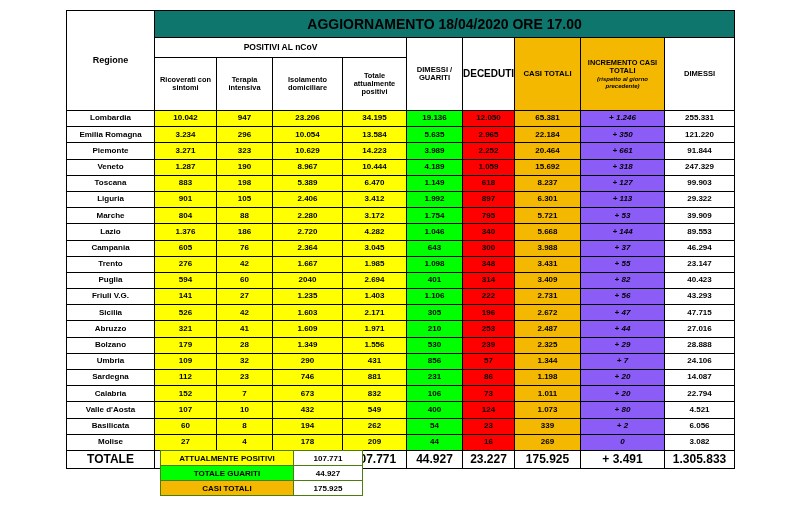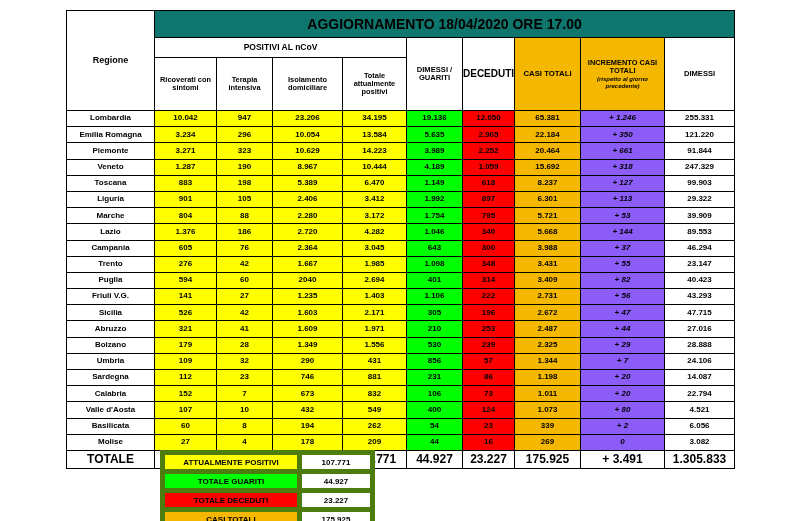--- a/index.html
+++ b/index.html
@@ -101,21 +101,21 @@
 
   
   table.legend{
     border-collapse:collapse;
     position:absolute;
     left:160px; top:450px;
     font-size:8px;
     table-layout:fixed;
   }
   table.legend td{
-    border:5px solid #4d7c0f;
+    border:1px solid #4d7c0f;
     height:14px;
     font-weight:bold;
     text-align:center;
     padding:0 4px;
   }
   table.legend td.lab{width:124px;}
   table.legend td.val{width:60px;background:#ffffff;}
   .lg-green{background:#00ff00;}
   .lg-yellow{background:#ffff00;}
   .lg-red{background:#ff0000;}
@@ -434,23 +434,19 @@
     <tbody id="legend-body">
         <tr>
           <td class="lab lg-yellow">ATTUALMENTE POSITIVI</td>
           <td class="val">107.771</td>
         </tr>
         <tr>
           <td class="lab lg-green">TOTALE GUARITI</td>
           <td class="val">44.927</td>
         </tr>
         <tr>
-          <td class="lab lg-red">TOTALE DECEDUTI</td>
-          <td class="val">23.227</td>
-        </tr>
-        <tr>
           <td class="lab lg-orange">CASI TOTALI</td>
           <td class="val">175.925</td>
         </tr>
       </tbody>
   </table>
 
 </div>
 
 </body></html>

